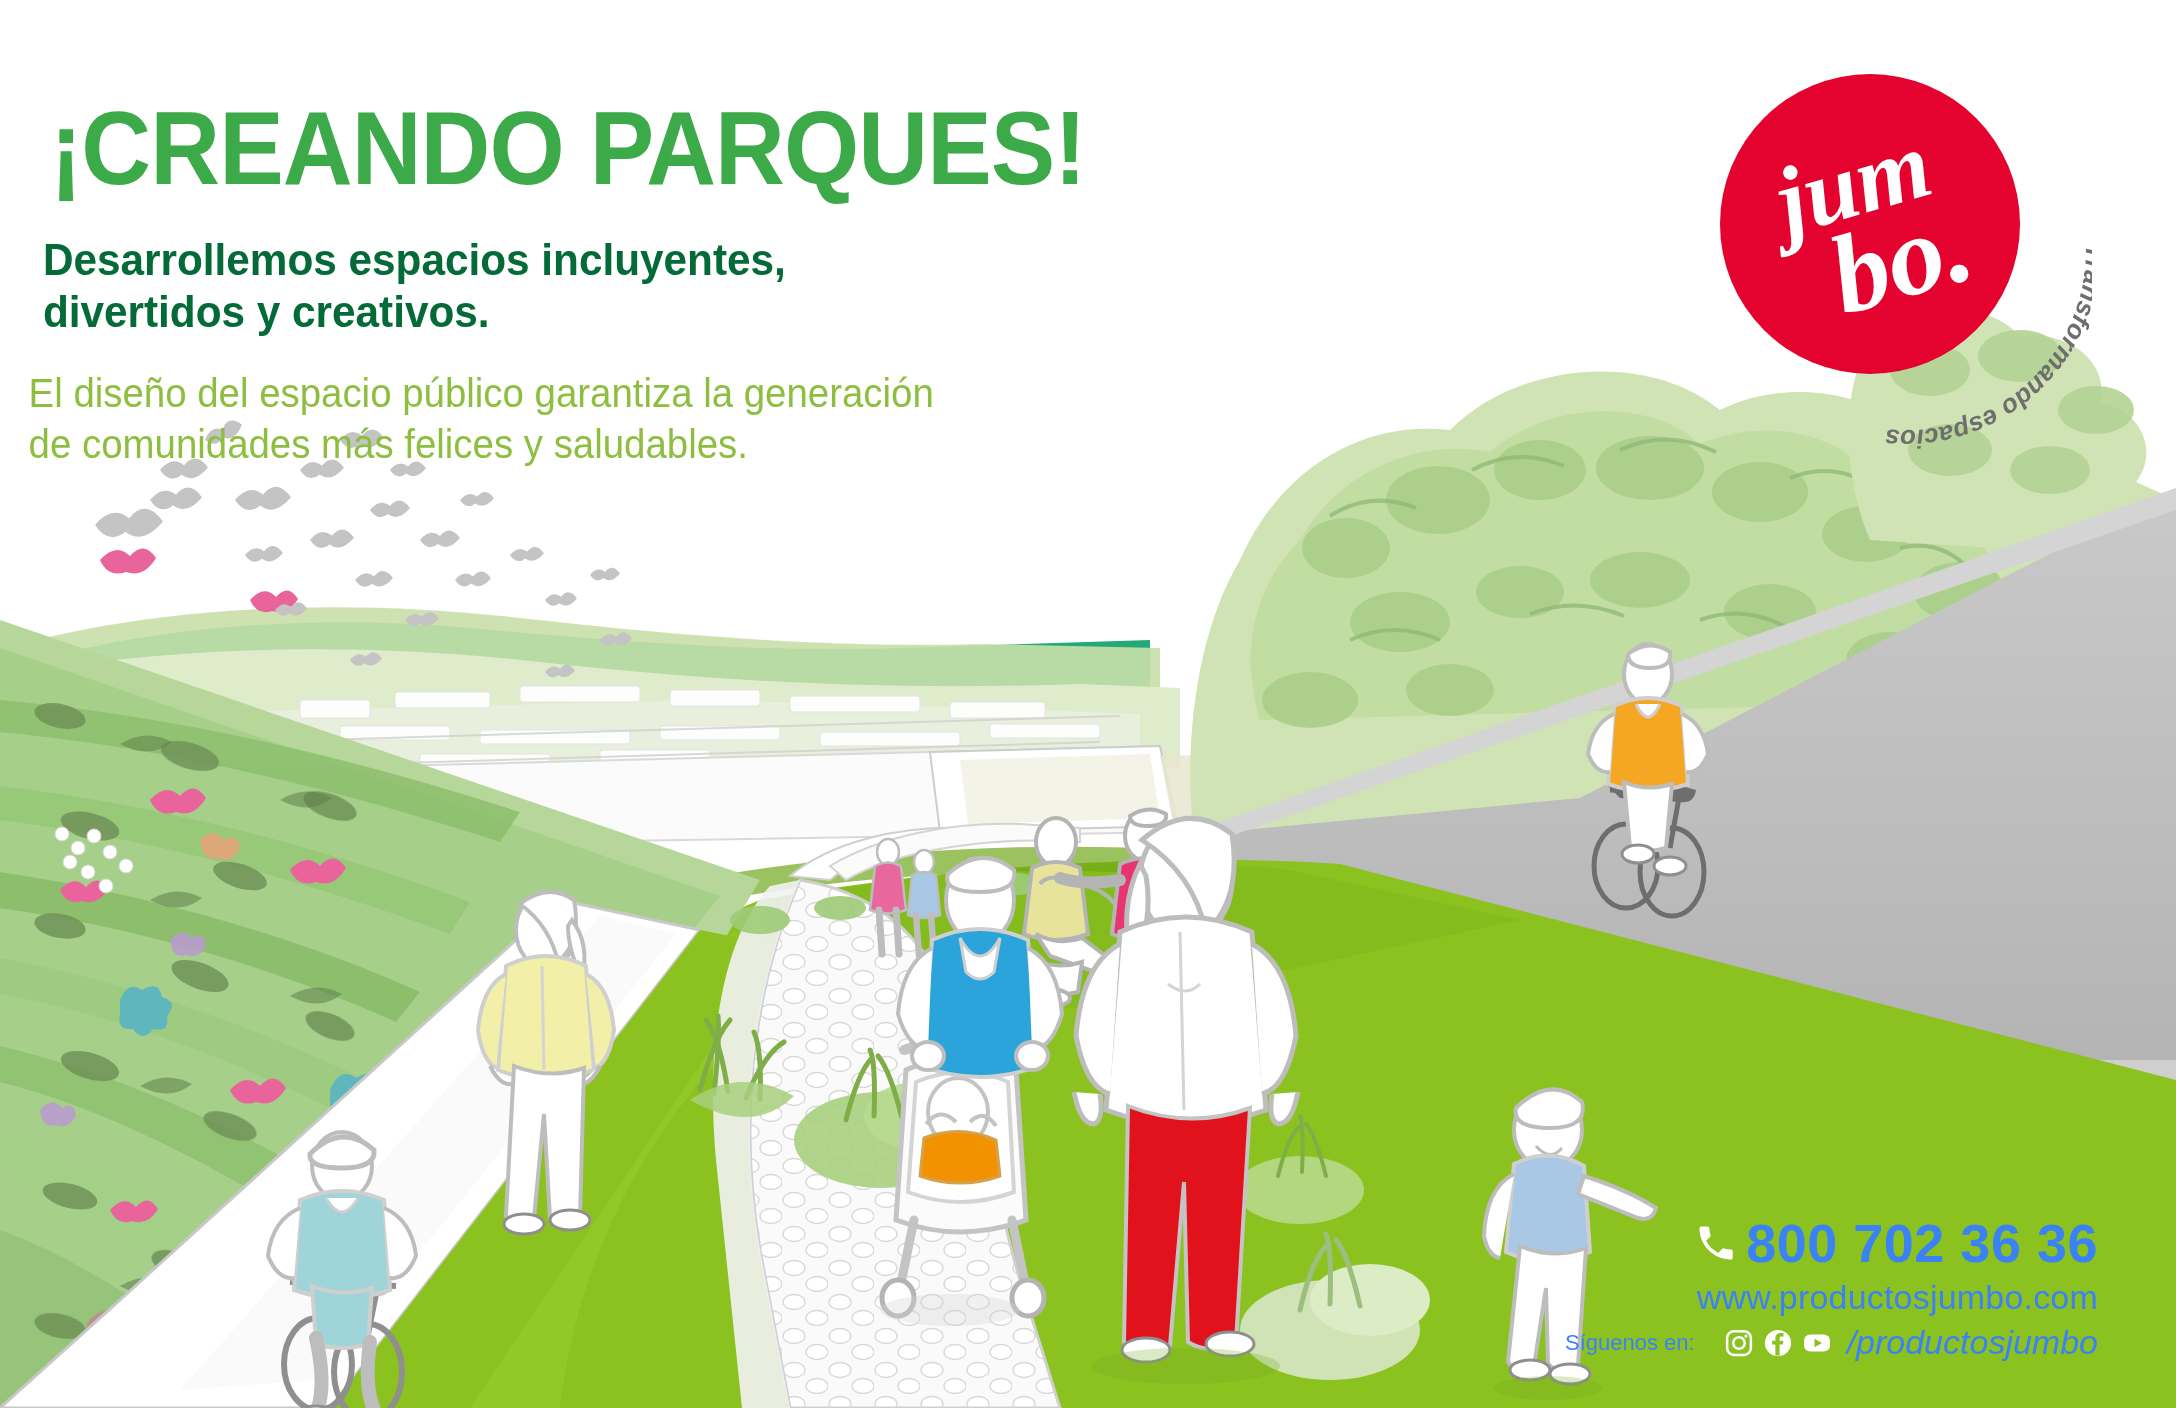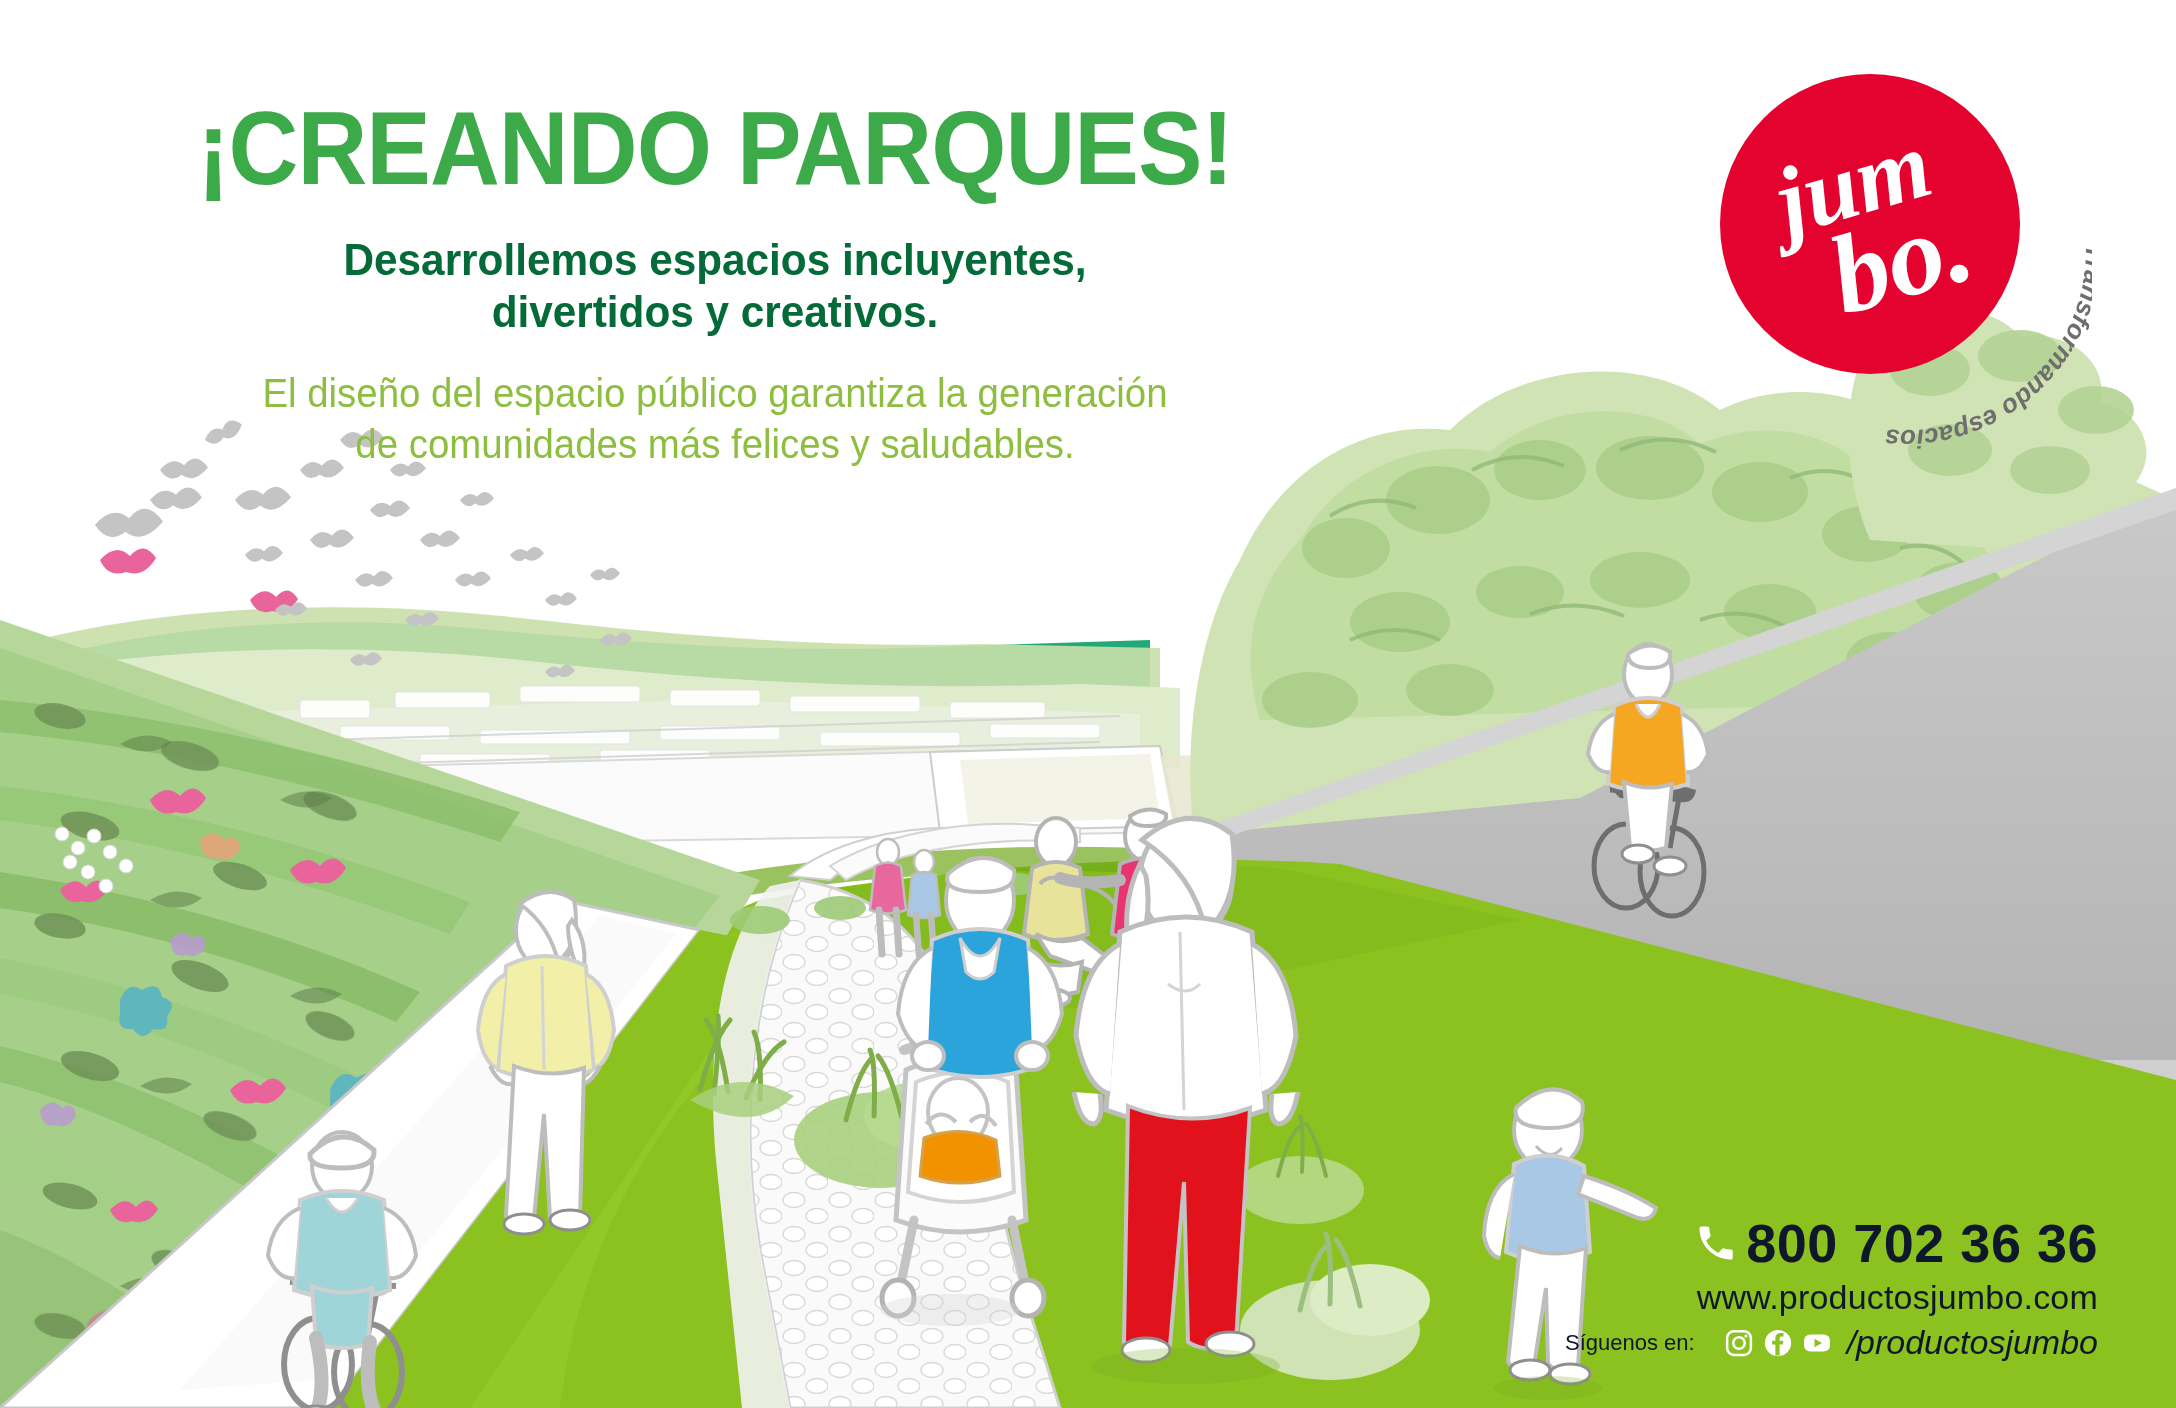--- a/index.html
+++ b/index.html
@@ -10,42 +10,42 @@
     background:#ffffff;
     position:relative;
   }
   #poster { position:relative; width:2176px; height:1408px; overflow:hidden; background:#fff; }
 
   
   .scene { position:absolute; inset:0; }
   .scene svg { display:block; width:2176px; height:1408px; }
 
   
-  .textblock { position:absolute; left:0; top:96px; width:1430px; text-align:center; z-index:40; }
+  .textblock { position:absolute; left:0; top:96px; width:1430px; text-align:left; z-index:40; }
   .headline {
     font-size:104px; line-height:1.0; font-weight:bold;
     color:#3DAA4A; letter-spacing:-1px;
     transform:scaleX(0.93); transform-origin:center;
     white-space:nowrap;
   }
   .subhead {
     margin-top:34px; font-size:45px; line-height:1.16; font-weight:bold;
     color:#046A38; transform:scaleX(0.94); transform-origin:center;
   }
   .bodytext {
     margin-top:30px; font-size:40px; line-height:1.26; font-weight:normal;
     color:#8DBE3F; transform:scaleX(0.96); transform-origin:center;
   }
 
   
   .logo { position:absolute; right:84px; top:56px; width:400px; height:400px; z-index:50; }
   .logo svg { display:block; width:400px; height:400px; }
 
   
-  .contact { position:absolute; right:78px; bottom:46px; text-align:right; z-index:50; color:#0f172a; }
+  .contact { position:absolute; right:78px; bottom:46px; text-align:right; z-index:50; color:#3b82f6; }
   .phone-row { display:flex; align-items:center; justify-content:flex-end; gap:8px; }
   .phone-icon { width:44px; height:44px; display:block; }
   .phone-num { font-size:54px; font-weight:bold; letter-spacing:0.5px; line-height:1; }
   .web { font-size:34px; font-weight:normal; margin-top:8px; letter-spacing:0.2px;padding-left:33px; }
   .follow-row { display:flex; align-items:center; justify-content:flex-end; gap:9px; margin-top:6px; }
   .follow-label { font-size:22px; font-weight:normal; margin-right:20px; }
   .soc { width:30px; height:30px; display:block; }
   .handle { font-size:34px; font-weight:normal; margin-left:6px;font-style:italic; }
 </style>
 </head>

